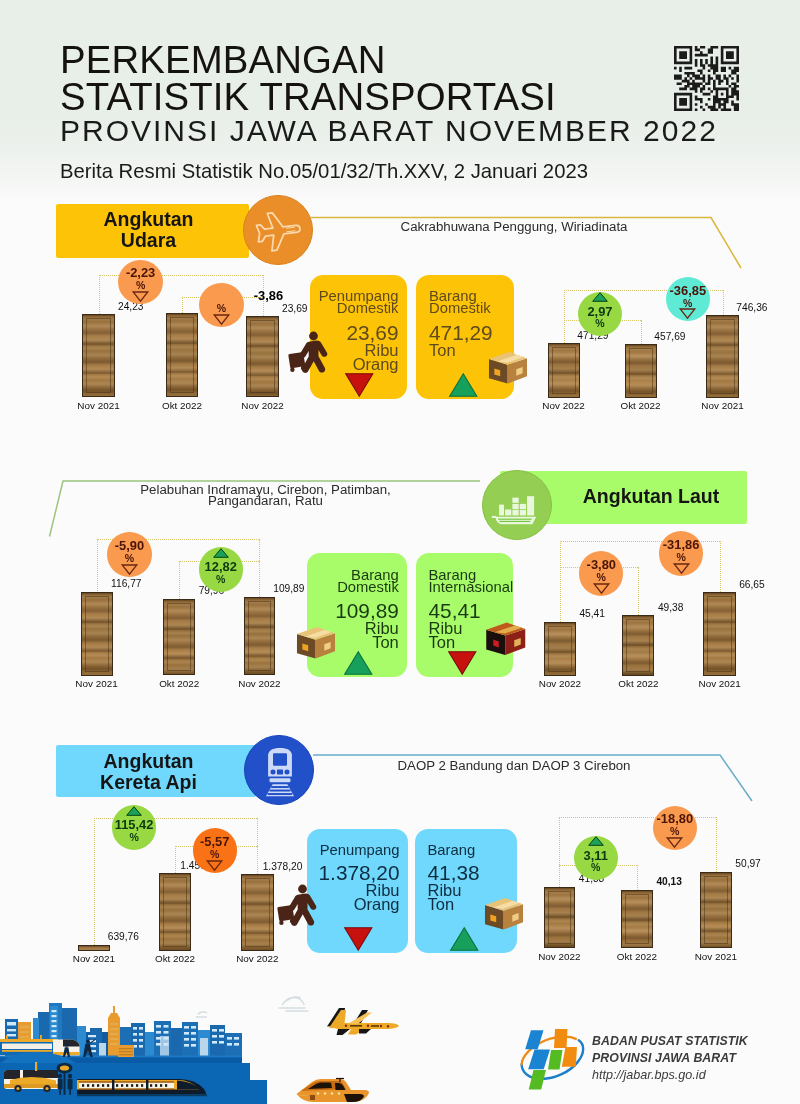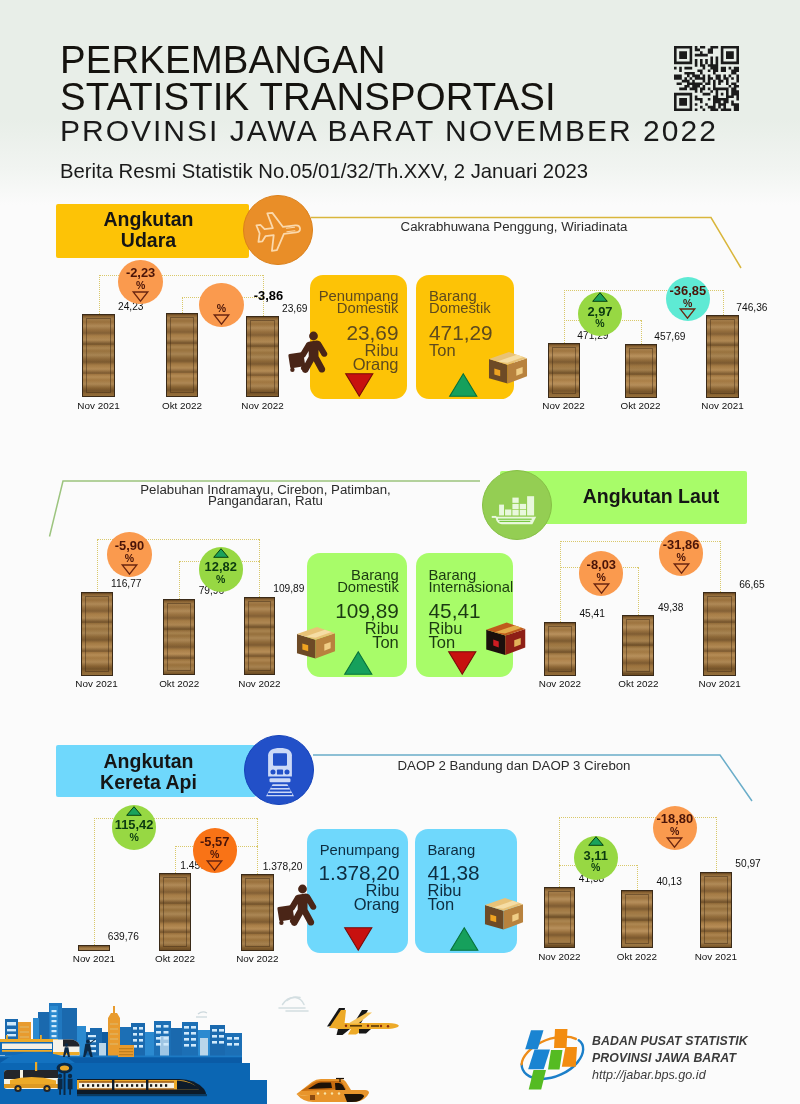--- a/index.html
+++ b/index.html
@@ -285,21 +285,21 @@
     <div class="barlab" style="left:593.4px;top:678.2px;width:90px;">Okt  2022</div>
     <div class="bar" style="left:703.2px;top:592.3px;width:33px;height:83.40000000000009px;background:repeating-linear-gradient(180deg,rgba(35,18,4,.40) 0px, rgba(35,18,4,.05) 1.6px, rgba(255,228,180,.14) 4px, rgba(150,104,48,0) 7px,rgba(255,236,200,.16) 11px, rgba(60,36,14,.16) 15px, rgba(40,22,8,.30) 18px, rgba(150,104,48,0) 21px,rgba(255,232,190,.12) 25px, rgba(35,18,4,.34) 29px),linear-gradient(180deg,#8e6634 0%,#ab8049 22%,#96703c 48%,#ad8149 72%,#8a6431 100%);">
       <div class="abs" style="left:3px;top:3px;right:3px;bottom:3px;box-shadow:inset 0 0 0 1px rgba(60,40,20,.45);"></div>
     </div>
     <div class="barcap" style="left:674.7px;top:578.8px;width:90px;">66,65</div>
     <div class="barlab" style="left:674.7px;top:678.2px;width:90px;">Nov 2021</div>
     <div class="bub" style="left:579.0999999999999px;top:551.4px;width:44.4px;height:44.4px;background:#fa9a4e;">
       <svg width="17" height="11" viewBox="0 0 17 11" style="position:absolute;left:13.7px;top:31.4px">
         <path d="M1.2 1 L15.8 1 L8.5 10.2 Z" fill="none" stroke="#6b2610" stroke-width="1.3"></path>
       </svg>
-      <div class="bubv" style="left:0;top:7.699999999999999px;color:#4a1408;">-8,03</div>
+      <div class="bubv" style="left:0;top:7.699999999999999px;color:#4a1408;">-3,80</div>
       <div class="bubp" style="left:0;top:20.7px;color:#4a1408;">%</div>
     </div>
     <div class="bub" style="left:658.9px;top:531.3px;width:44.4px;height:44.4px;background:#fa9a4e;">
       <svg width="17" height="11" viewBox="0 0 17 11" style="position:absolute;left:13.7px;top:31.4px">
         <path d="M1.2 1 L15.8 1 L8.5 10.2 Z" fill="none" stroke="#6b2610" stroke-width="1.3"></path>
       </svg>
       <div class="bubv" style="left:0;top:7.699999999999999px;color:#4a1408;">-31,86</div>
       <div class="bubp" style="left:0;top:20.7px;color:#4a1408;">%</div>
     </div>
     <div class="card" style="left:306.8px;top:553px;width:100px;height:124px;background:#a8fc69;"></div>
@@ -429,21 +429,21 @@
     <div class="abs" style="left:559.3px;top:817px;height:69.89999999999998px;border-left:1.4px dotted #d9c86a;"></div>
     <div class="abs" style="left:715.8px;top:817px;height:54.60000000000002px;border-left:1.4px dotted #d9c86a;"></div>
     <div class="bar" style="left:544px;top:886.9px;width:30.6px;height:61.5px;background:repeating-linear-gradient(180deg,rgba(35,18,4,.40) 0px, rgba(35,18,4,.05) 1.6px, rgba(255,228,180,.14) 4px, rgba(150,104,48,0) 7px,rgba(255,236,200,.16) 11px, rgba(60,36,14,.16) 15px, rgba(40,22,8,.30) 18px, rgba(150,104,48,0) 21px,rgba(255,232,190,.12) 25px, rgba(35,18,4,.34) 29px),linear-gradient(180deg,#8e6634 0%,#ab8049 22%,#96703c 48%,#ad8149 72%,#8a6431 100%);">
       <div class="abs" style="left:3px;top:3px;right:3px;bottom:3px;box-shadow:inset 0 0 0 1px rgba(60,40,20,.45);"></div>
     </div>
     <div class="barcap" style="left:514.3px;top:873.4px;width:90px;">41,38</div>
     <div class="barlab" style="left:514.3px;top:950.9px;width:90px;">Nov 2022</div>
     <div class="bar" style="left:621.15px;top:889.9px;width:31.5px;height:58.5px;background:repeating-linear-gradient(180deg,rgba(35,18,4,.40) 0px, rgba(35,18,4,.05) 1.6px, rgba(255,228,180,.14) 4px, rgba(150,104,48,0) 7px,rgba(255,236,200,.16) 11px, rgba(60,36,14,.16) 15px, rgba(40,22,8,.30) 18px, rgba(150,104,48,0) 21px,rgba(255,232,190,.12) 25px, rgba(35,18,4,.34) 29px),linear-gradient(180deg,#8e6634 0%,#ab8049 22%,#96703c 48%,#ad8149 72%,#8a6431 100%);">
       <div class="abs" style="left:3px;top:3px;right:3px;bottom:3px;box-shadow:inset 0 0 0 1px rgba(60,40,20,.45);"></div>
     </div>
-    <div class="barcap" style="left:591.9px;top:876.4px;width:90px;">40,13</div>
+    <div class="barcap" style="left:591.9px;top:876.4px;width:90px;font-weight:bold;">40,13</div>
     <div class="barlab" style="left:591.9px;top:950.9px;width:90px;">Okt 2022</div>
     <div class="bar" style="left:700.05px;top:871.6px;width:31.5px;height:76.79999999999995px;background:repeating-linear-gradient(180deg,rgba(35,18,4,.40) 0px, rgba(35,18,4,.05) 1.6px, rgba(255,228,180,.14) 4px, rgba(150,104,48,0) 7px,rgba(255,236,200,.16) 11px, rgba(60,36,14,.16) 15px, rgba(40,22,8,.30) 18px, rgba(150,104,48,0) 21px,rgba(255,232,190,.12) 25px, rgba(35,18,4,.34) 29px),linear-gradient(180deg,#8e6634 0%,#ab8049 22%,#96703c 48%,#ad8149 72%,#8a6431 100%);">
       <div class="abs" style="left:3px;top:3px;right:3px;bottom:3px;box-shadow:inset 0 0 0 1px rgba(60,40,20,.45);"></div>
     </div>
     <div class="barcap" style="left:670.8px;top:858.1px;width:90px;">50,97</div>
     <div class="barlab" style="left:670.8px;top:950.9px;width:90px;">Nov 2021</div>
     <div class="bub" style="left:573.5999999999999px;top:835.8px;width:44.4px;height:44.4px;background:#97d843;">
       <svg width="16" height="10" viewBox="0 0 16 10" style="position:absolute;left:14.2px;top:0.5px">
         <path d="M8 0.7 L15.3 9.3 L0.7 9.3 Z" fill="#1aa25c" stroke="#05400f" stroke-width="1"></path>
       </svg>

